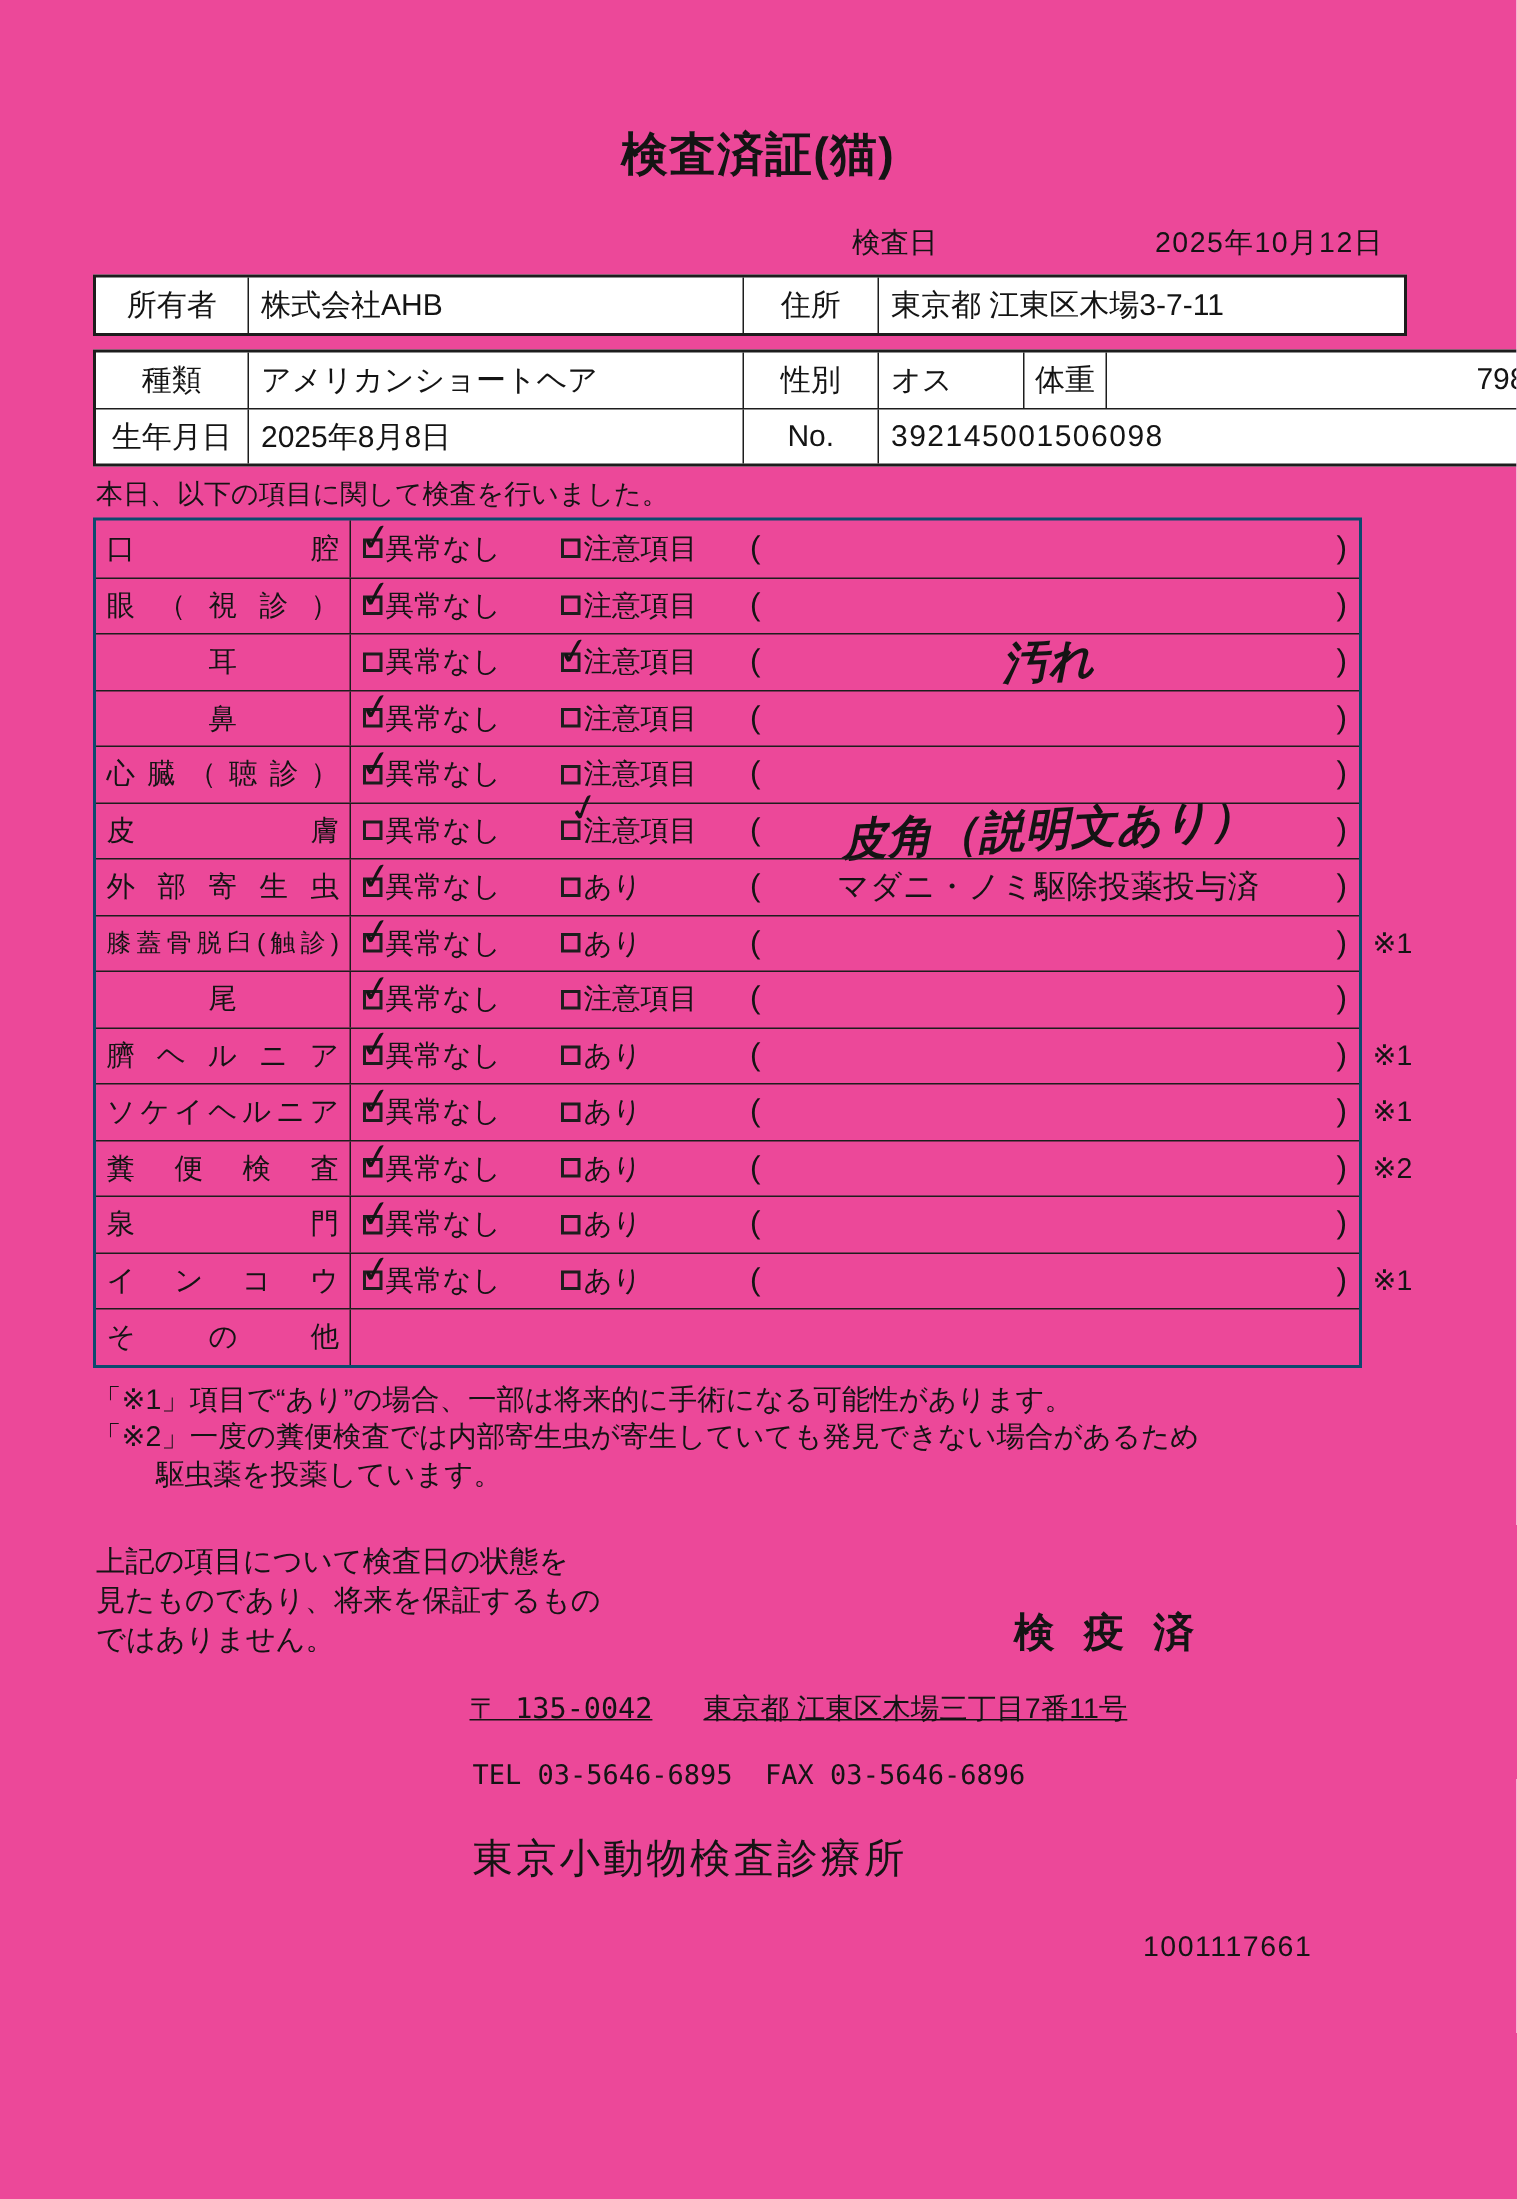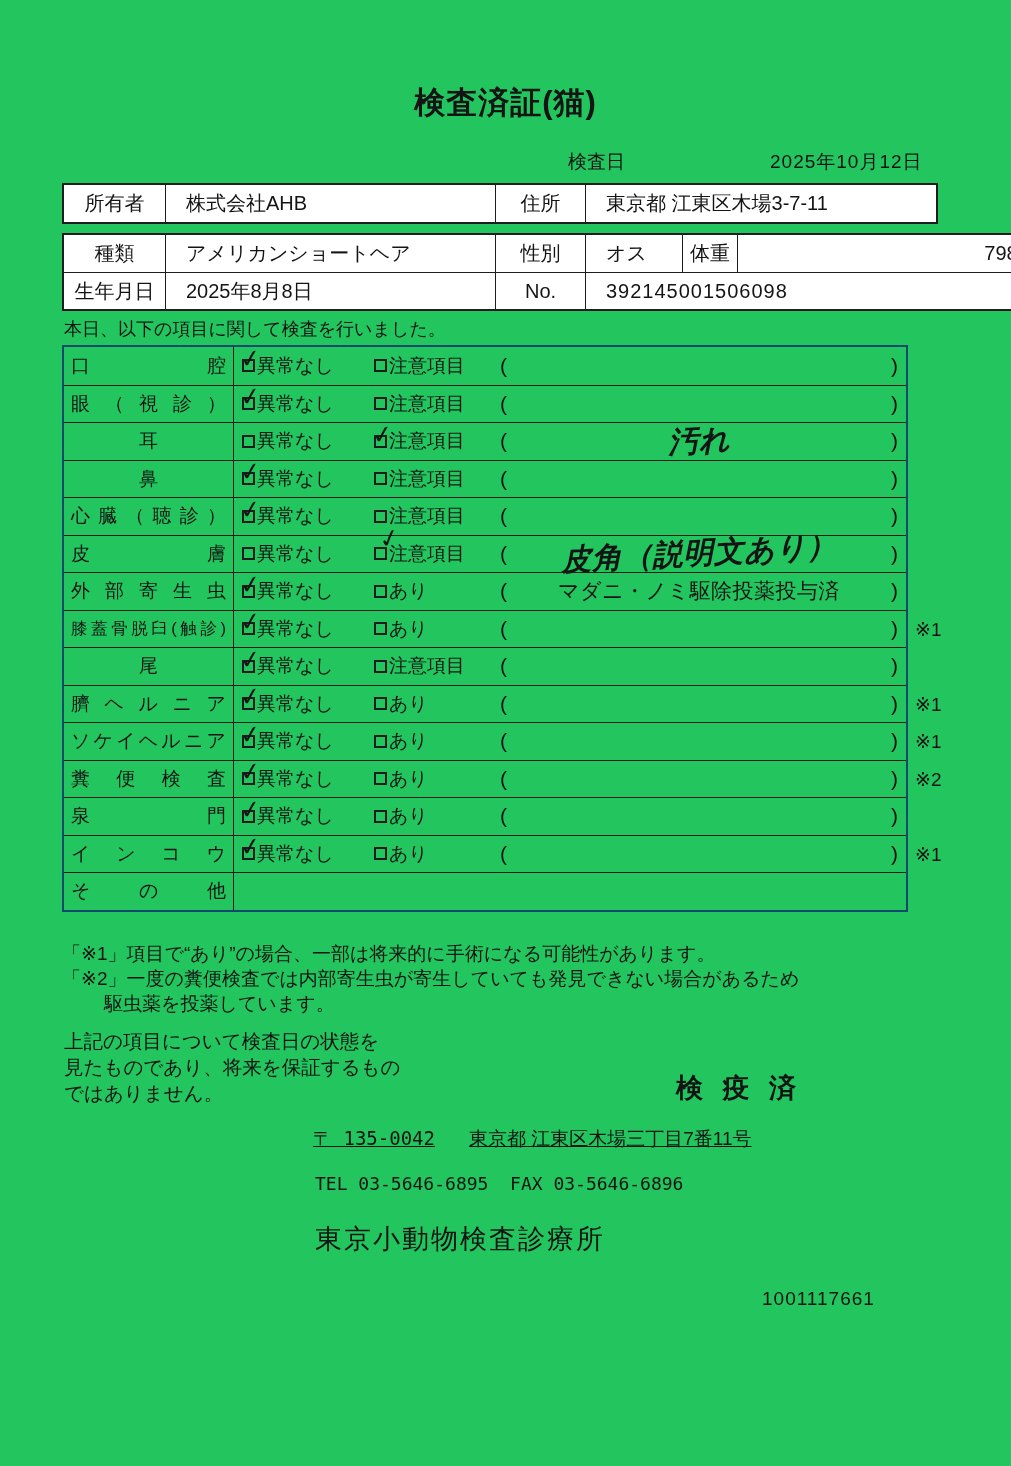--- a/index.html
+++ b/index.html
@@ -1,30 +1,30 @@
 <!DOCTYPE html>
 <html><head>
 <meta charset="utf-8">
 <style>
   * { margin:0; padding:0; box-sizing:border-box; }
   html,body { background:#ffffff; }
   .page {
-    position:relative; width:1011px; height:1466px; background:#22c55e;
+    position:relative; width:1011px; height:1466px; background:#ec4899;
     color:#141414; font-family:"Liberation Sans","DejaVu Sans",sans-serif;
     overflow:hidden;
   }
   .title { position:absolute; top:82px; left:0; width:100%; text-align:center;
            font-size:31px; font-weight:600; letter-spacing:1px; }
   .date-label { position:absolute; top:149px; left:568px; font-size:19px; }
   .date-value { position:absolute; top:149px; left:770px; font-size:19px; letter-spacing:1px; }
 
   .tbl { position:absolute; left:62px; border:2px solid #1d1d1d; background:#fff; }
   .row { display:flex; height:37px; }
   .row + .row { border-top:1px solid #1d1d1d; }
-  .cell { display:flex; align-items:center; font-size:20px; padding:0 20px;
+  .cell { display:flex; align-items:center; font-size:20px; padding:0 8px;
           white-space:nowrap; overflow:hidden; }
   .cell + .cell { border-left:1px solid #1d1d1d; }
   .lab { justify-content:center; padding:0 4px; }
   .t1 { top:183px; width:876px; }
   .t2 { top:233px; width:1004px; }
   .w-owner { width:101px; } .w-ownerval { width:330px; }
   .w-addr { width:90px; }   .w-addrval { flex:1; }
   .w-sexval { width:97px; } .w-weight { width:55px; padding:0 2px; }
   .w-weightval { flex:1; justify-content:flex-end; padding-right:24px; }
   .w-noval { flex:1; letter-spacing:1px; }
@@ -52,21 +52,21 @@
   .check.hi { top:-23px; left:3px; transform:rotate(-14deg); }
   .paren { font-size:21px; }
   .note { flex:1; text-align:center; font-size:21px; letter-spacing:0.5px;
           white-space:nowrap; }
   .note.hw { font-size:30px; font-style:italic; font-weight:600;
              font-family:"DejaVu Serif","Liberation Serif",serif;
              transform:rotate(-3deg); }
   .ref { position:absolute; left:calc(100% + 9px); top:7px; font-size:19px;
          white-space:nowrap; }
 
-  .notes { position:absolute; top:921px; left:62px; font-size:19px; line-height:25px;margin-top:20px; }
+  .notes { position:absolute; top:921px; left:62px; font-size:19px; line-height:25px; }
   .notes .indent { padding-left:42px; }
   .disclaimer { position:absolute; top:1028px; left:64px; font-size:19.5px; line-height:26px; }
   .stamp { position:absolute; top:1070px; left:676px; font-size:27px;
            letter-spacing:6px; font-weight:700; white-space:pre; }
   .addr-line { position:absolute; top:1126px; left:313px; font-size:19px; white-space:nowrap;text-decoration:underline; }
   .addr-line .postal { font-family:"DejaVu Sans Mono","Liberation Mono",monospace;
                        margin-right:34px; }
   .tel-line { position:absolute; top:1173px; left:315px; font-size:18px;
               font-family:"DejaVu Sans Mono","Liberation Mono",monospace; white-space:pre; }
   .clinic { position:absolute; top:1221px; left:235px; width:450px; text-align:center; }

